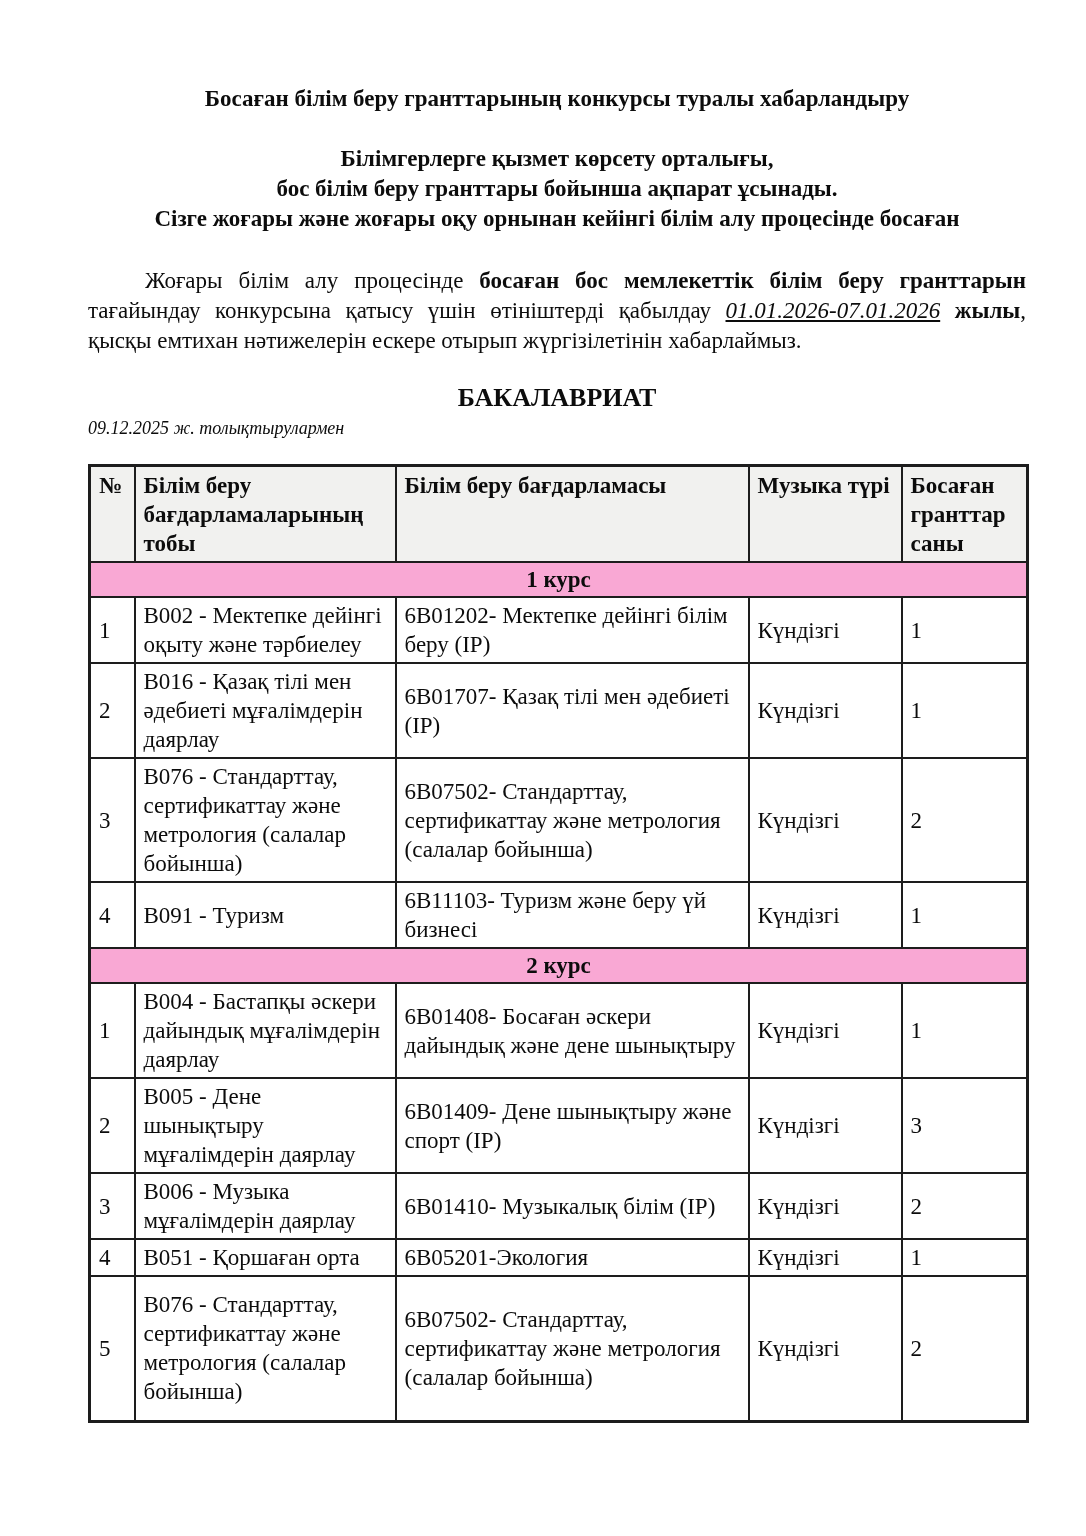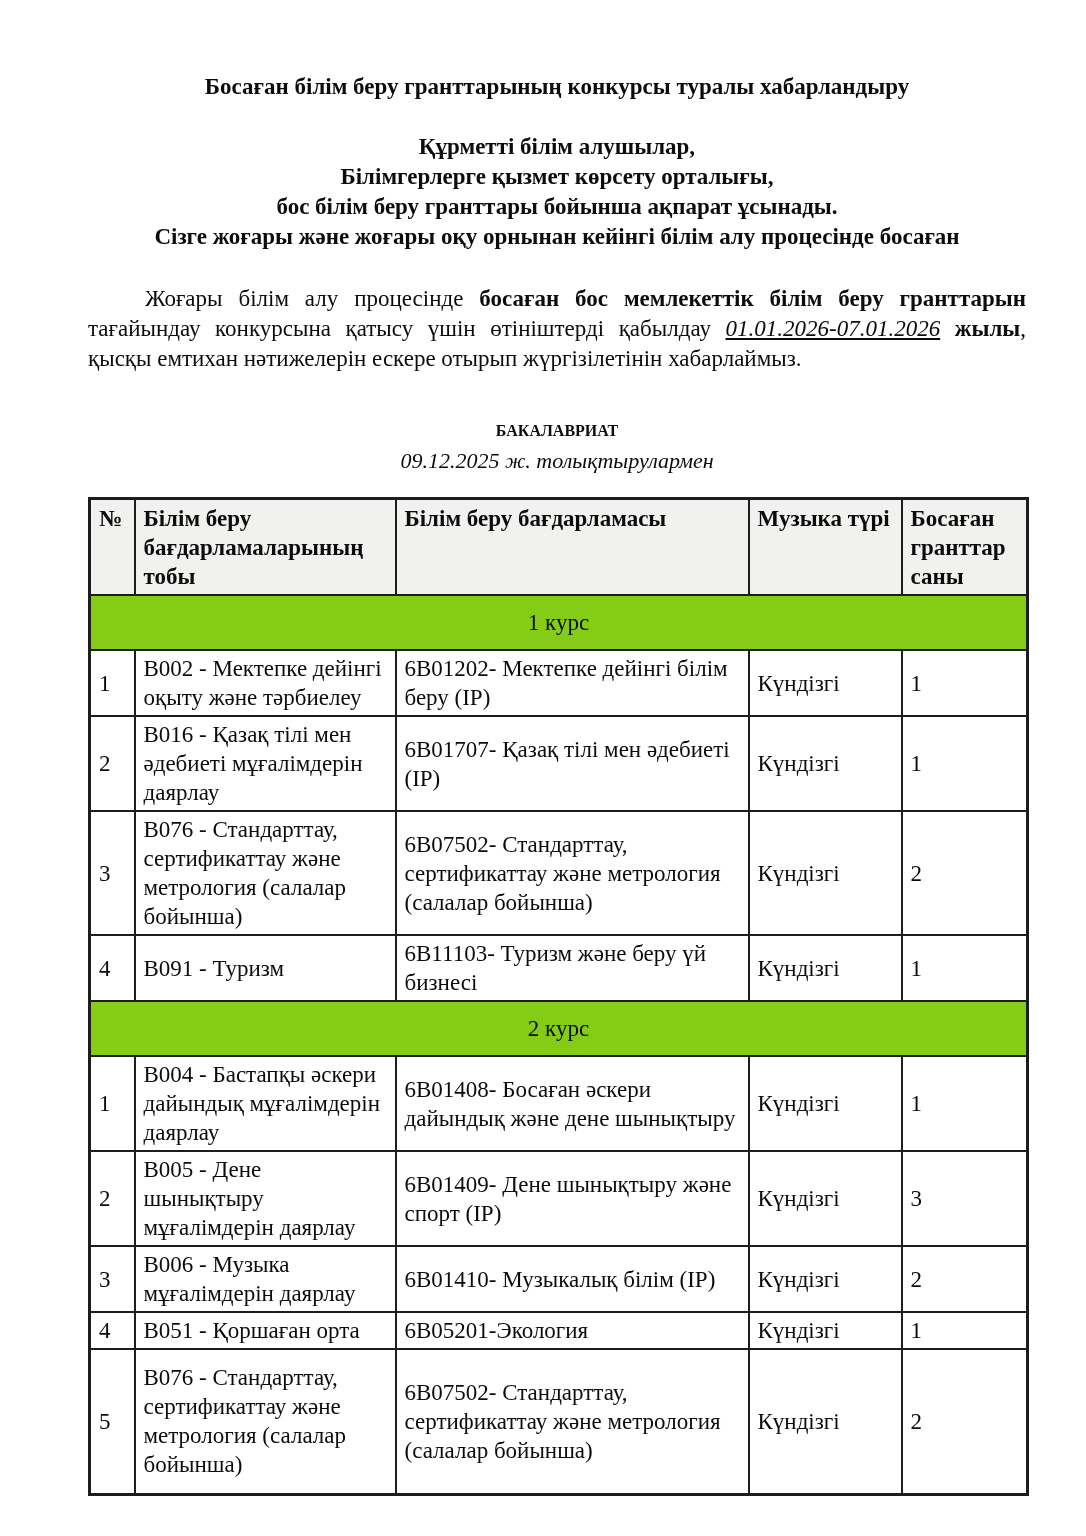--- a/index.html
+++ b/index.html
@@ -12,41 +12,42 @@
     line-height: 30px;
     overflow: hidden;
   }
   .page { padding: 72px 60px 0 88px; }
 
   .title {
     font-size: 23px;
     font-weight: bold;
     text-align: center;
     margin-bottom: 30px;
+    margin-top: 12px;
   }
   .intro p {
     font-weight: bold;
     text-align: center;
   }
   .paragraph {
     margin-top: 32px;
     text-align: justify;
     text-indent: 57px;
   }
   .paragraph .dates { font-weight: normal; font-style: italic; text-decoration: underline; }
   .section-title {
-    margin-top: 42px;
-    font-size: 16px;
+    margin-top: 27px;
+    font-size: 26px;
     font-weight: bold;
     text-align: center;
   }
   .date-note {
     font-style: italic;
-    text-align: center;
-    font-size: 22px;
+    text-align: left;
+    font-size: 18px;
     margin-bottom: 21px;
   }
 
   table.grants {
     width: 100%;
     border-collapse: collapse;
     border: 3px solid #1d1d1d;
     table-layout: fixed;
   }
   table.grants th, table.grants td {
@@ -58,37 +59,36 @@
     text-align: left;
     word-wrap: break-word;
   }
   table.grants th {
     background: #f1f1ef;
     font-weight: bold;
     vertical-align: top;
     padding-top: 4px;
   }
   tr.section-row td {
-    background: #84cc16;
-    font-weight: normal;
+    background: #f9a8d4;
+    font-weight: bold;
     text-align: center;
-    padding: 12px 6px;
+    padding: 2px 6px;
   }
   td.num, td.count { text-align: center; }
   tr.tall td { height: 145px; }
 </style>
 </head>
 <body>
 
 <div class="page">
 
   <h1 class="title">Босаған білім беру гранттарының конкурсы туралы хабарландыру</h1>
 
   <div class="intro">
-    <p>Құрметті білім алушылар,</p>
     <p>Білімгерлерге қызмет көрсету орталығы,</p>
     <p>бос білім беру гранттары бойынша ақпарат ұсынады.</p>
     <p>Сізге жоғары және жоғары оқу орнынан кейінгі білім алу процесінде босаған</p>
   </div>
 
   <p class="paragraph"><span>Жоғары білім алу процесінде </span><b>босаған бос мемлекеттік білім беру гранттарын</b><span> тағайындау конкурсына қатысу үшін өтініштерді қабылдау </span><span class="dates">01.01.2026-07.01.2026</span><b> жылы</b><span>, қысқы емтихан нәтижелерін ескере отырып жүргізілетінін хабарлаймыз.</span></p>
 
   <h2 class="section-title">БАКАЛАВРИАТ</h2>
 
   <p class="date-note">09.12.2025 ж. толықтырулармен</p>

